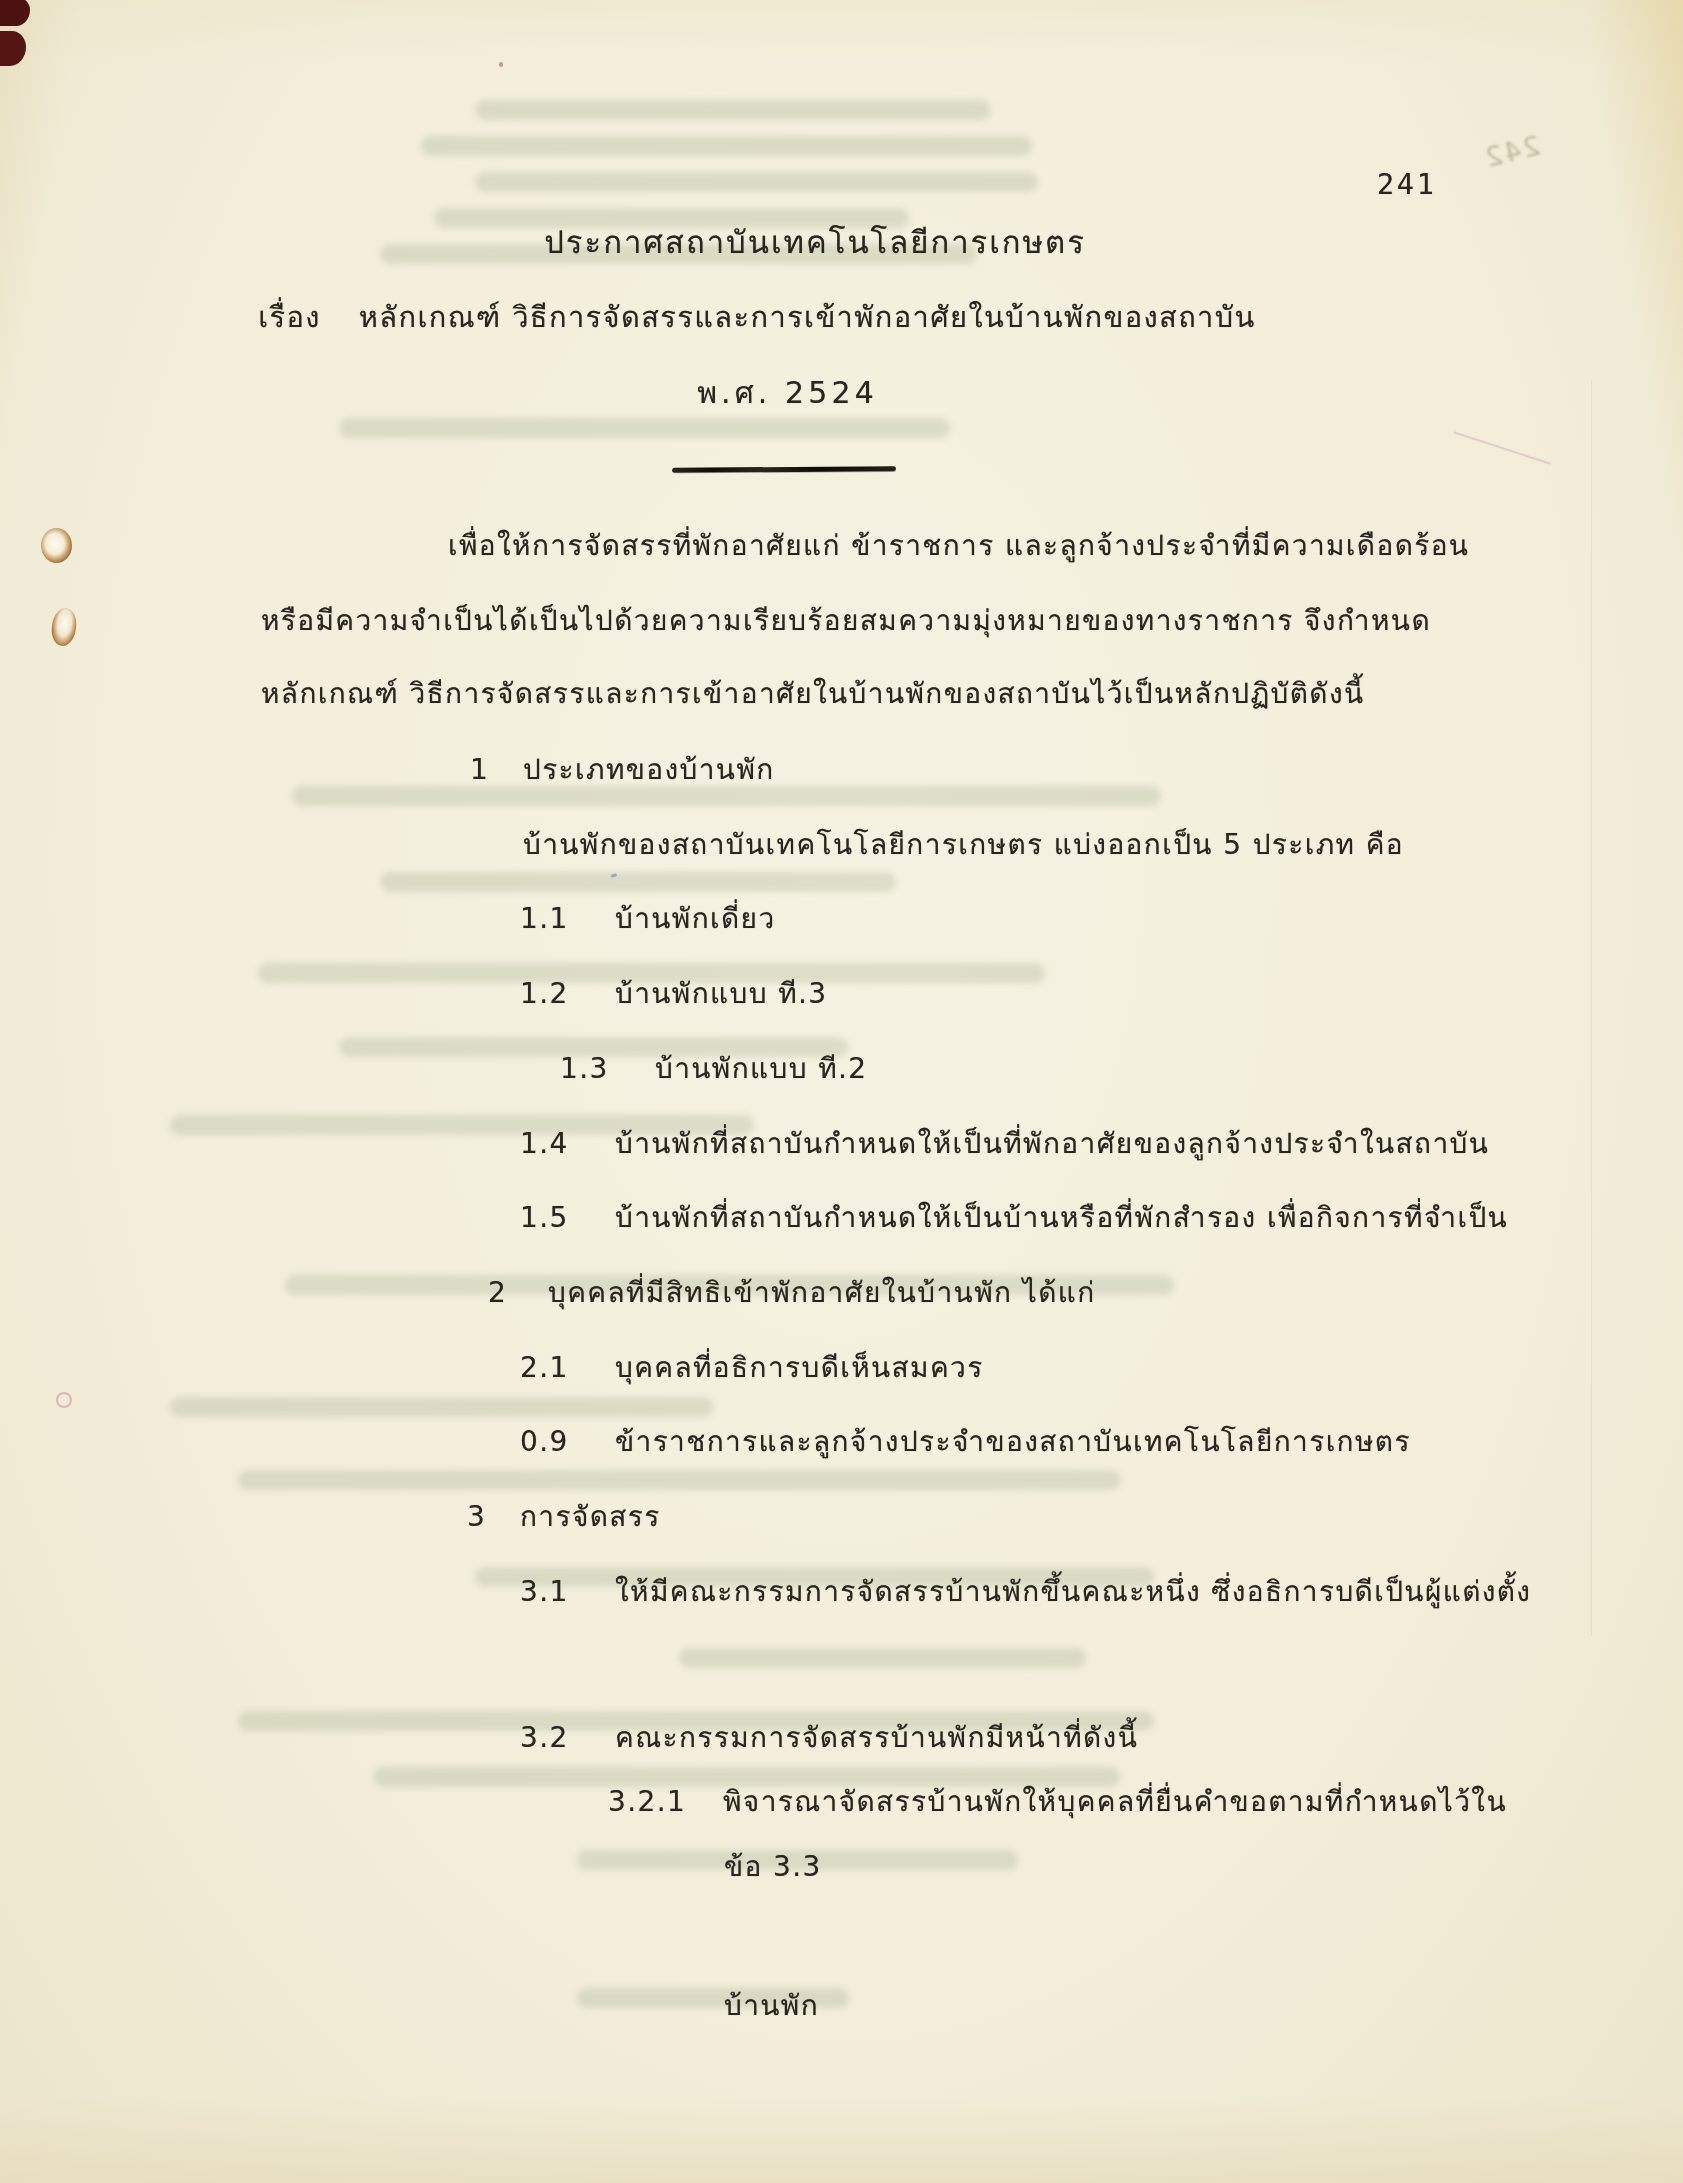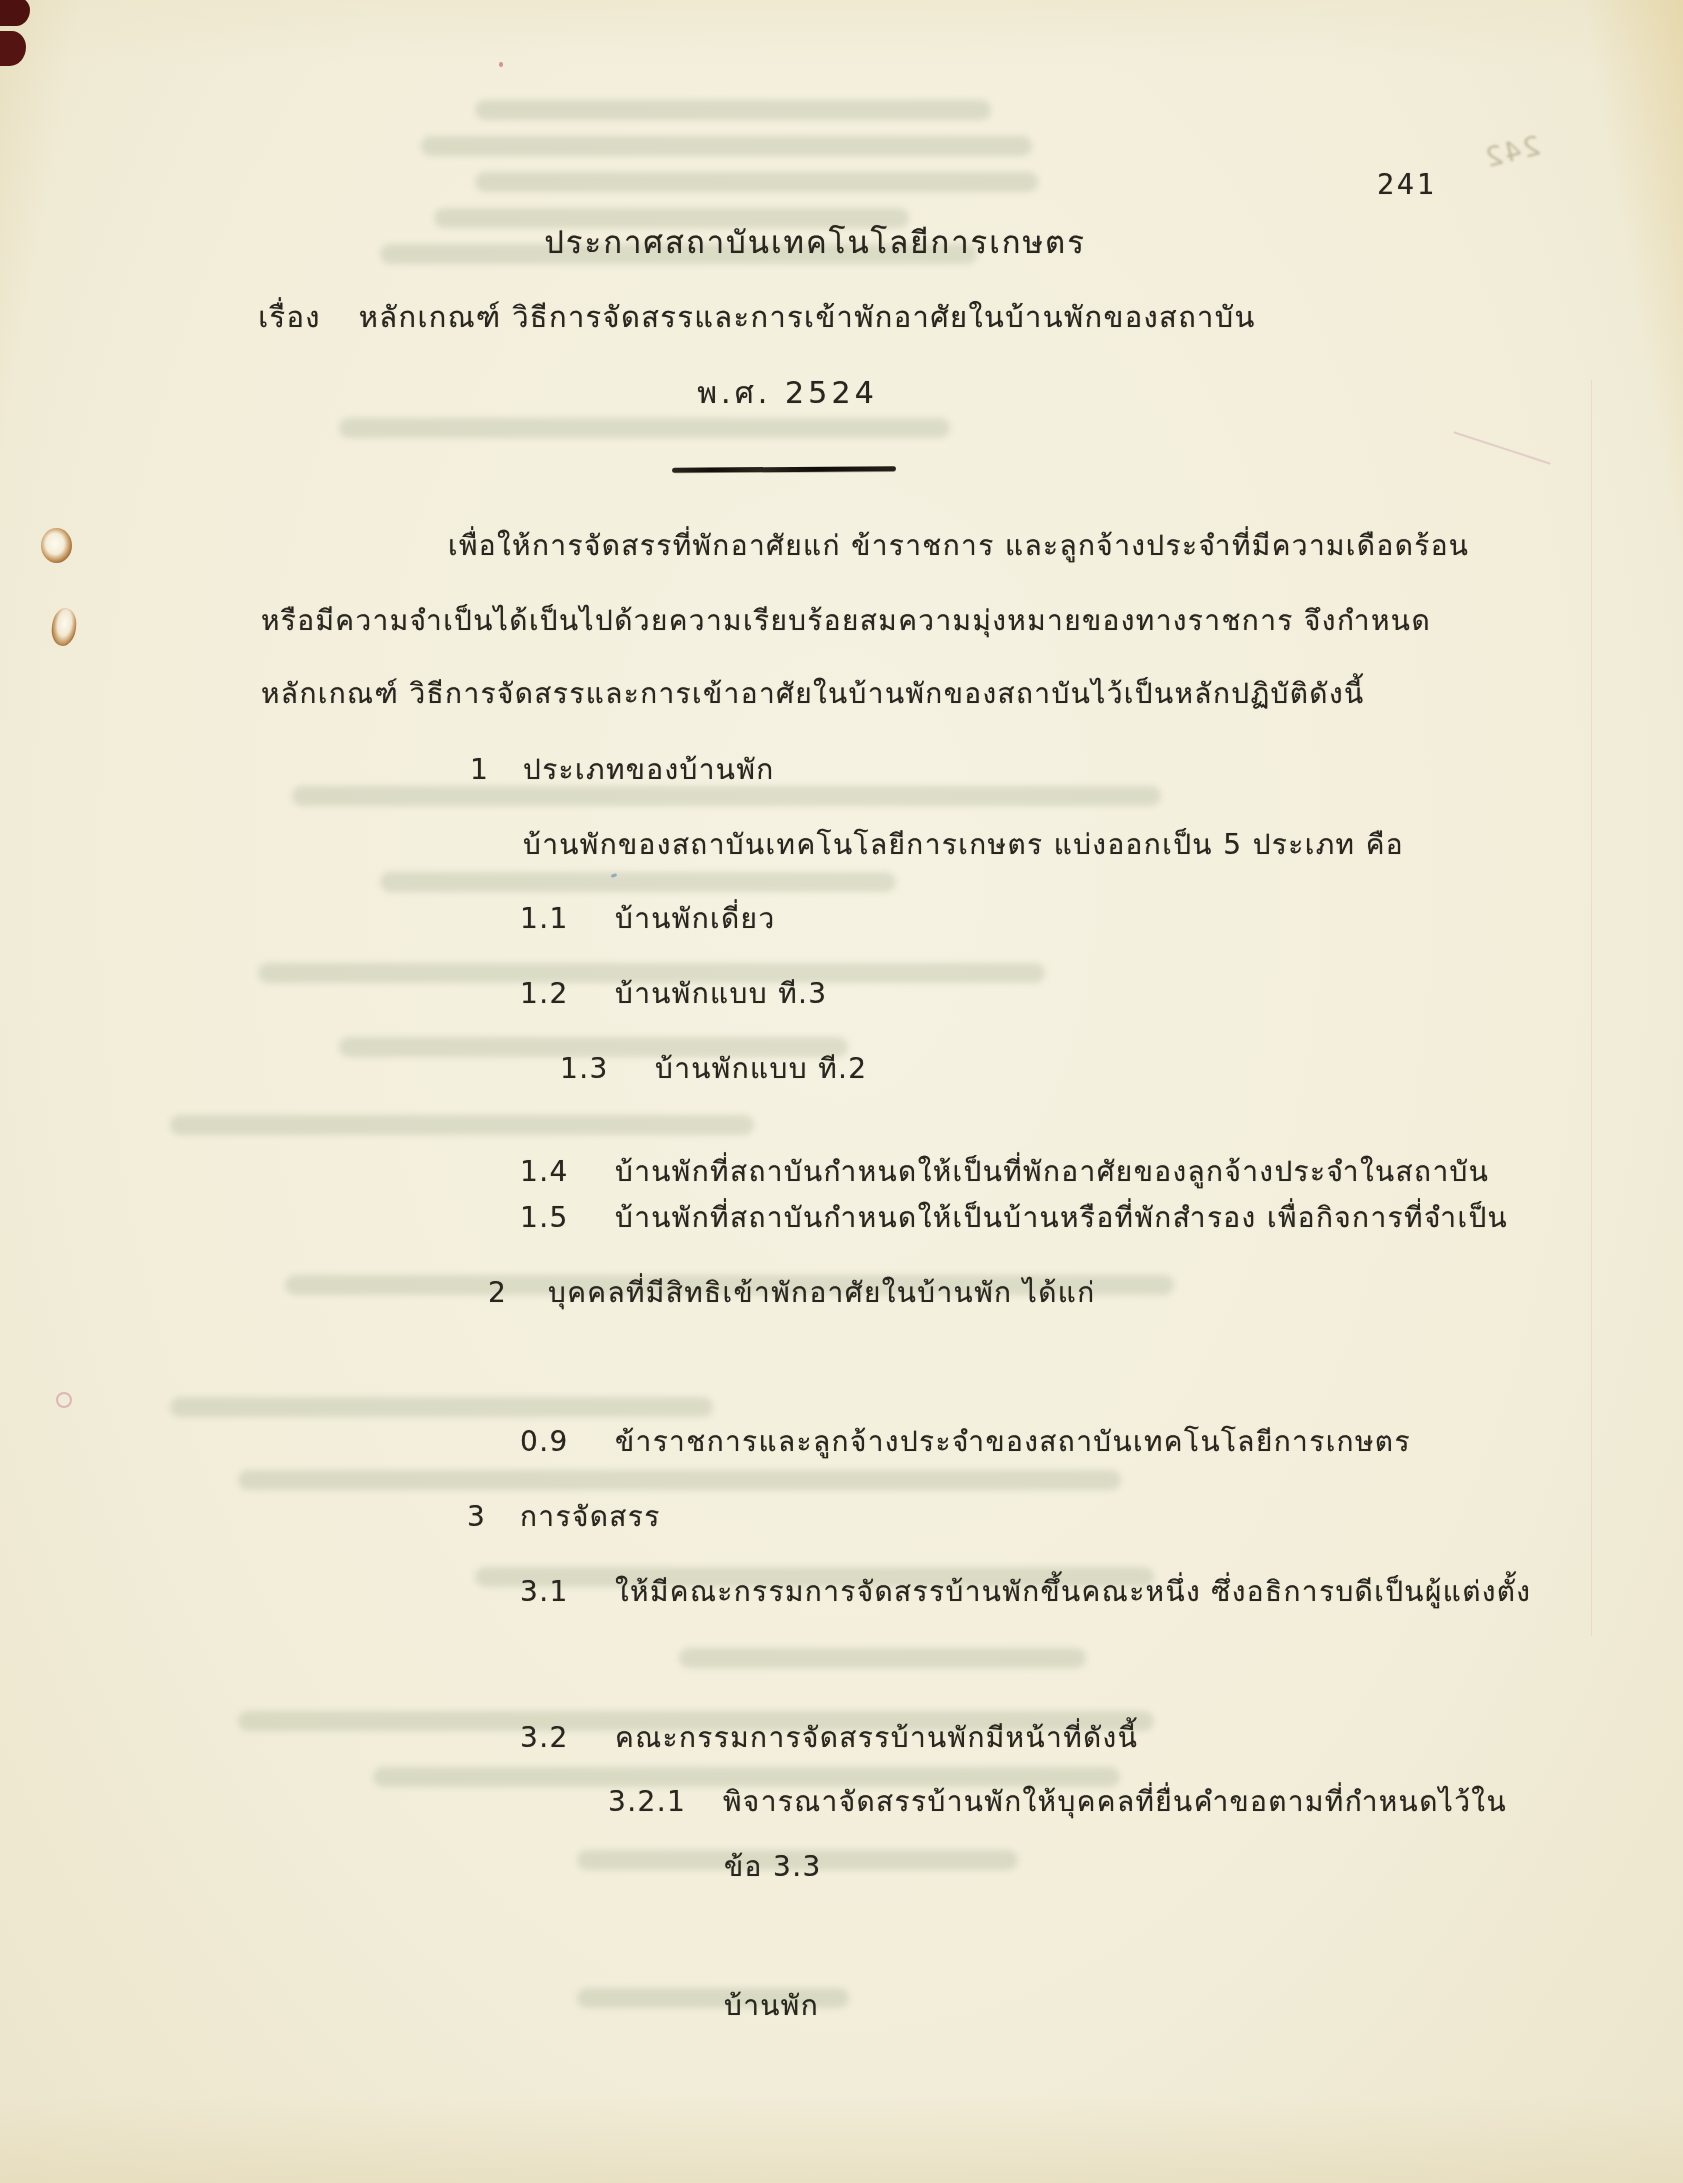--- a/index.html
+++ b/index.html
@@ -125,26 +125,27 @@
   <div class="txt" style="left:470px;top:748px;"><span class="num-cell" style="width:53px;">1</span><span>ประเภทของบ้านพัก</span></div>
 
   <div class="txt" style="left:523px;top:823px;"><span>บ้านพักของสถาบันเทคโนโลยีการเกษตร แบ่งออกเป็น 5 ประเภท คือ</span></div>
 
   <div class="txt" style="left:520px;top:897px;"><span class="num-cell" style="width:95px;">1.1</span><span>บ้านพักเดี่ยว</span></div>
 
   <div class="txt" style="left:520px;top:972px;"><span class="num-cell" style="width:95px;">1.2</span><span>บ้านพักแบบ ที.3</span></div>
 
   <div class="txt" style="left:520px;top:1047px;"><span class="num-cell" style="width:95px;margin-left:40px;">1.3</span><span>บ้านพักแบบ ที.2</span></div>
 
-  <div class="txt" style="left:520px;top:1122px;margin-top:28px;"><span class="num-cell" style="width:95px;">1.4</span><span>บ้านพักที่สถาบันกำหนดให้เป็นที่พักอาศัยของลูกจ้างประจำในสถาบัน</span></div>
+  <div class="txt" style="left:520px;top:1122px;"><span class="num-cell" style="width:95px;">1.4</span><span>บ้านพักที่สถาบันกำหนดให้เป็นที่พักอาศัยของลูกจ้างประจำในสถาบัน</span></div>
 
   <div class="txt" style="left:520px;top:1196px;"><span class="num-cell" style="width:95px;">1.5</span><span>บ้านพักที่สถาบันกำหนดให้เป็นบ้านหรือที่พักสำรอง เพื่อกิจการที่จำเป็น</span></div>
 
   <div class="txt" style="left:460px;top:1271px;margin-left:28px;"><span class="num-cell" style="width:60px;">2</span><span>บุคคลที่มีสิทธิเข้าพักอาศัยในบ้านพัก ได้แก่</span></div>
 
+  <div class="txt" style="left:520px;top:1346px;"><span class="num-cell" style="width:95px;">2.1</span><span>บุคคลที่อธิการบดีเห็นสมควร</span></div>
 
   <div class="txt" style="left:520px;top:1420px;"><span class="num-cell" style="width:95px;">0.9</span><span>ข้าราชการและลูกจ้างประจำของสถาบันเทคโนโลยีการเกษตร</span></div>
 
   <div class="txt" style="left:467px;top:1495px;"><span class="num-cell" style="width:53px;">3</span><span>การจัดสรร</span></div>
 
   <div class="txt" style="left:520px;top:1570px;"><span class="num-cell" style="width:95px;">3.1</span><span>ให้มีคณะกรรมการจัดสรรบ้านพักขึ้นคณะหนึ่ง ซึ่งอธิการบดีเป็นผู้แต่งตั้ง</span></div>
 
 
   <div class="txt" style="left:520px;top:1716px;"><span class="num-cell" style="width:95px;">3.2</span><span>คณะกรรมการจัดสรรบ้านพักมีหน้าที่ดังนี้</span></div>
 

